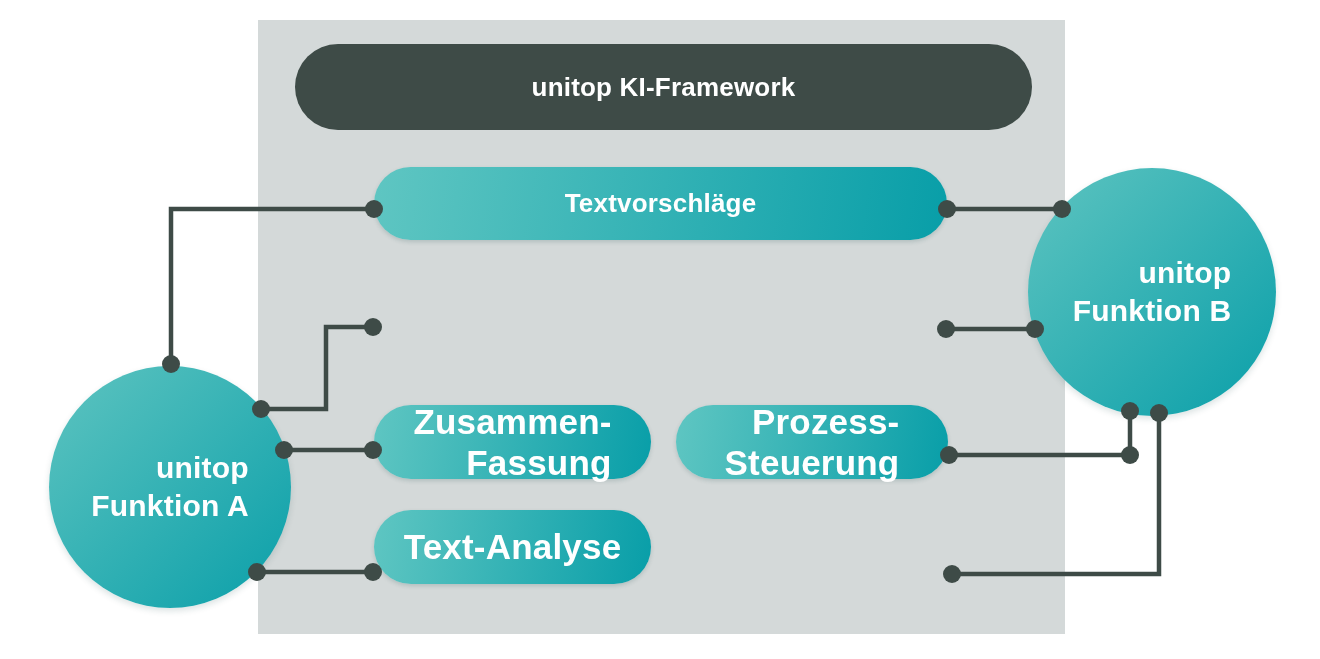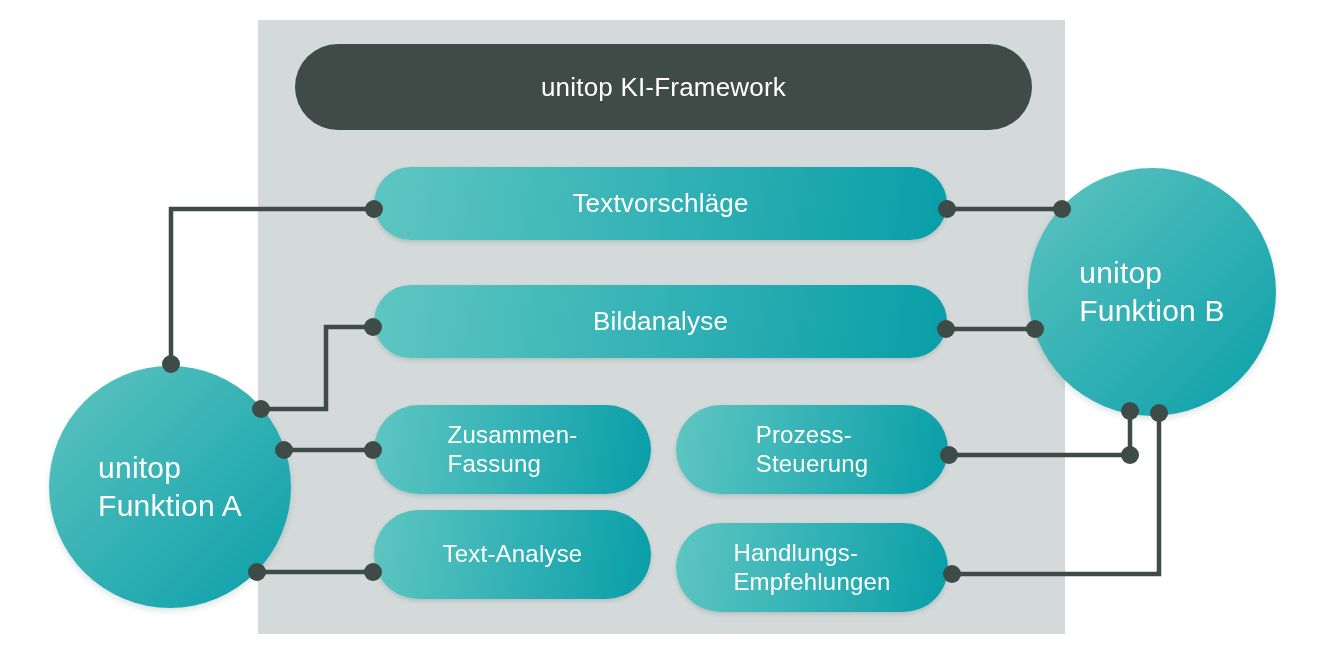--- a/index.html
+++ b/index.html
@@ -16,22 +16,22 @@
     left: 258px; top: 20px;
     width: 807px; height: 614px;
     background: #d4d9d9;
   }
   .node {
     position: absolute;
     display: flex;
     align-items: center;
     justify-content: center;
     color: #ffffff;
-    text-align: left;
-    font-weight: 400;
+    text-align: right;
+    font-weight: 700;
   }
   .node .label { white-space: pre-line; letter-spacing: 0.2px; }
   .pill-dark {
     left: 295px; top: 44px;
     width: 737px; height: 86px;
     border-radius: 43px;
     background: #3e4b47;
     font-size: 26px;
   }
   .pill {
@@ -39,23 +39,23 @@
     box-shadow: 0 2px 4px rgba(20, 70, 70, 0.18);
   }
   .pill-wide {
     width: 573px; height: 73px;
     border-radius: 42px;
     font-size: 26px;
   }
   #pill-textvorschlaege { left: 374px; top: 167px; }
   #pill-bildanalyse     { left: 374px; top: 285px; }
   .pill-small {
-    height: 89px;
+    height: 74px;
     border-radius: 45px;
-    font-size: 24px;
+    font-size: 35px;
     line-height: 1.18;
   }
   #pill-zusammenfassung       { left: 374px; top: 405px; width: 277px; }
   #pill-prozesssteuerung      { left: 676px; top: 405px; width: 272px; }
   #pill-textanalyse           { left: 374px; top: 510px; width: 277px; }
   #pill-handlungsempfehlungen { left: 676px; top: 523px; width: 272px; }
   .circle {
     border-radius: 50%;
     background: linear-gradient(135deg, #5ec4c0 0%, #0a9fa9 100%);
     box-shadow: 0 3px 6px rgba(20, 70, 70, 0.15);
@@ -79,42 +79,35 @@
   <div class="panel"></div>
 
   <div class="node pill-dark">
     <span class="label">unitop KI-Framework</span>
   </div>
 
   <div class="node pill pill-wide" id="pill-textvorschlaege">
     <span class="label">Textvorschläge</span>
   </div>
 
-  <div class="node pill pill-wide" id="pill-bildanalyse">
-    <span class="label">Bildanalyse</span>
-  </div>
 
   <div class="node pill pill-small" id="pill-zusammenfassung">
     <span class="label">Zusammen-
 Fassung</span>
   </div>
 
   <div class="node pill pill-small" id="pill-prozesssteuerung">
     <span class="label">Prozess-
 Steuerung</span>
   </div>
 
   <div class="node pill pill-small" id="pill-textanalyse">
     <span class="label">Text-Analyse</span>
   </div>
 
-  <div class="node pill pill-small" id="pill-handlungsempfehlungen">
-    <span class="label">Handlungs-
-Empfehlungen</span>
-  </div>
 
   <div class="node circle" id="circle-funktion-a">
     <span class="label">unitop
 Funktion A</span>
   </div>
 
   <div class="node circle" id="circle-funktion-b">
     <span class="label">unitop
 Funktion B</span>
   </div>

